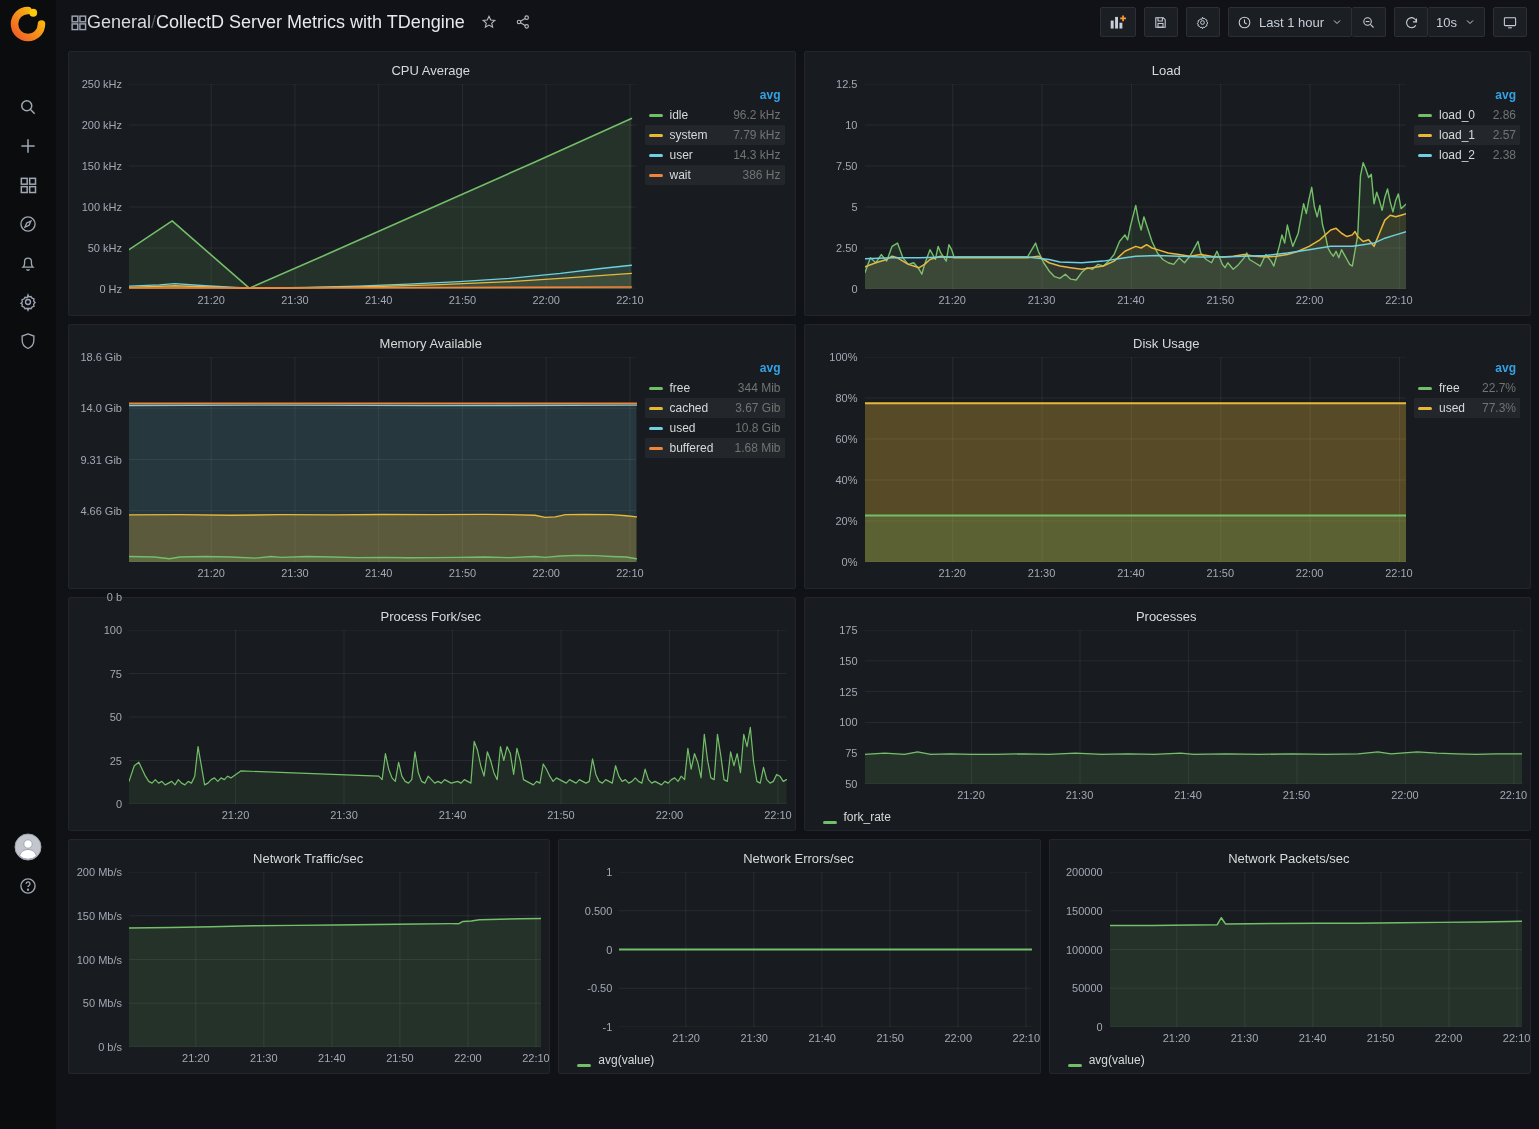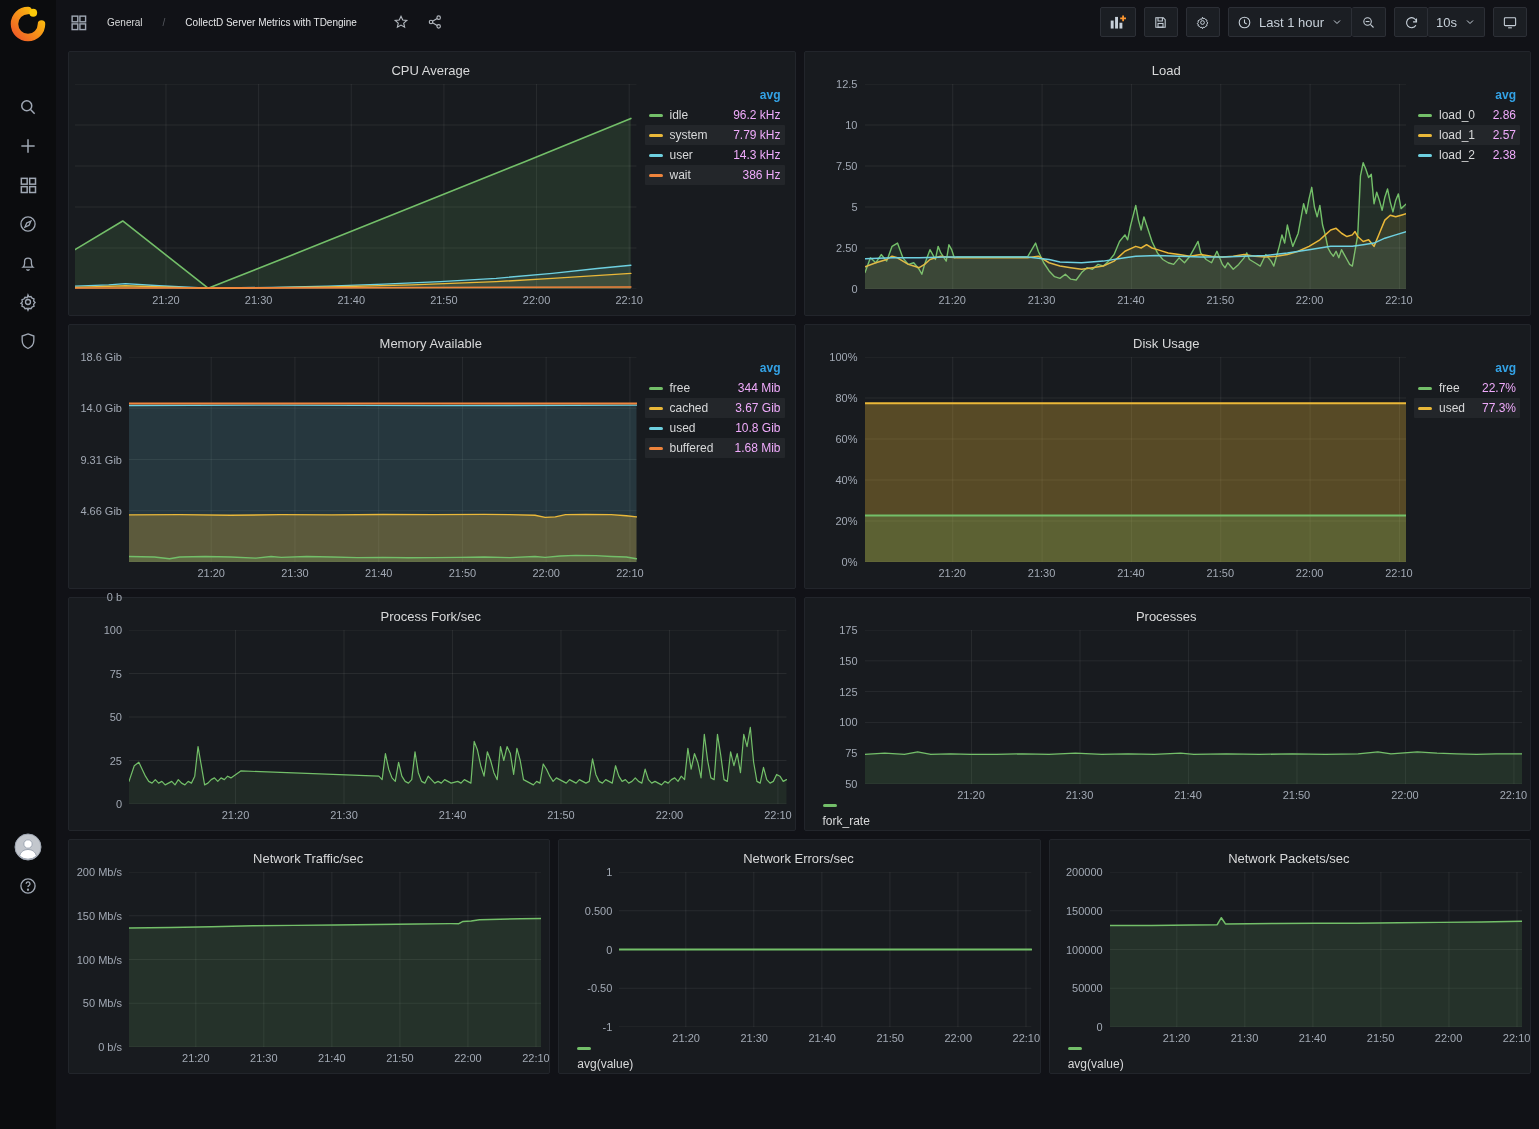--- a/index.html
+++ b/index.html
@@ -10,21 +10,21 @@
   
   .sidebar { position:fixed; left:0; top:0; width:56px; height:100%; background:#0b0c0e; z-index:10; }
   .side-item { position:absolute; left:0; width:56px; height:36px; display:flex; align-items:center; justify-content:center;
     color:#9fa7b3; cursor:pointer; }
   .side-item svg { stroke:#9fa7b3; }
   .logo { position:absolute; top:6px; left:10px; width:36px; height:36px; cursor:pointer; }
 
   
   .topnav { position:absolute; left:56px; top:0; right:0; height:44px; display:flex; align-items:center;
     padding:0 12px 0 14px; background:#111217; }
-  .crumb { display:flex; align-items:center; gap:20px; font-size:10px; }
+  .crumb { display:flex; align-items:center; gap:0; font-size:18px; }
   .crumb .grid-ic { color:#9fa7b3; display:flex; }
   .crumb-sep { color:#55585f; }
   .crumb-section { color:#d8d9da; cursor:pointer; }
   .crumb-title { color:#e7e8ea; }
   .crumb-actions { display:flex; gap:18px; margin-left:16px; color:#b4b9c0; }
   .crumb-actions span { cursor:pointer; display:flex; }
   .topnav-right { margin-left:auto; display:flex; gap:8px; align-items:center; }
   .tbtn { height:30px; min-width:34px; display:flex; align-items:center; justify-content:center; gap:7px;
     background:#1b1e23; border:1px solid #2c2f36; border-radius:2px; color:#c7d0d9; font-size:13px;
     padding:0 8px; cursor:pointer; }
@@ -59,22 +59,22 @@
   .chart-xaxis span { position:absolute; top:5px; transform:translateX(-50%); white-space:nowrap; }
 
   
   .legend-right { width:150px; padding:4px 2px 0 8px; font-size:12px; overflow:hidden; }
   .legend-right.narrow { width:116px; }
   .legend-head { text-align:right; color:#33a2e5; font-weight:700; margin:0 4px 3px 0; }
   .legend-row { display:flex; align-items:center; gap:7px; padding:3px 4px; border-radius:1px; cursor:pointer; }
   .legend-row.striped { background:rgba(255,255,255,0.05); }
   .dash { width:14px; height:3px; border-radius:2px; flex:none; }
   .lname { color:#d8d9da; flex:1; white-space:nowrap; }
-  .lval { color:#f0abfc; white-space:nowrap; }
-  .legend-bottom { height:20px; display:flex; align-items:flex-start; gap:7px; padding-left:12px; font-size:12px; color:#d8d9da;flex-direction:column; }
+  .lval { color:#737373; white-space:nowrap; }
+  .legend-bottom { height:20px; display:flex; align-items:flex-end; gap:7px; padding-left:12px; font-size:12px; color:#d8d9da; }
   .legend-bottom .dash { cursor:pointer; }
 </style>
 </head>
 <body>
 
 <nav class="sidebar">
   <div class="logo">
     <svg width="36" height="36" viewBox="0 0 24 24">
       <defs>
           <linearGradient id="lg" x1="0" y1="1" x2="1" y2="0">
@@ -260,20 +260,28 @@
       </button>
     </div>
   </div>
 
   <div class="grid">
 
     <section class="panel span3">
       <div class="panel-title">CPU Average</div>
       <div class="panel-content">
         <div class="chart">
+            <div class="chart-yaxis">
+              <span style="top: 0%;">250 kHz</span>
+              <span style="top: 20%;">200 kHz</span>
+              <span style="top: 40%;">150 kHz</span>
+              <span style="top: 60%;">100 kHz</span>
+              <span style="top: 80%;">50 kHz</span>
+              <span style="top: 100%;">0 Hz</span>
+            </div>
             <div class="chart-plotwrap">
               <div class="chart-plot">
                 <svg viewBox="0 0 100 100" preserveAspectRatio="none">
                   <line x1="0" y1="0" x2="100" y2="0" stroke="rgba(255,255,255,0.07)" stroke-width="1" vector-effect="non-scaling-stroke"></line>
                   <line x1="0" y1="19.999999999999996" x2="100" y2="19.999999999999996" stroke="rgba(255,255,255,0.07)" stroke-width="1" vector-effect="non-scaling-stroke"></line>
                   <line x1="0" y1="40" x2="100" y2="40" stroke="rgba(255,255,255,0.07)" stroke-width="1" vector-effect="non-scaling-stroke"></line>
                   <line x1="0" y1="60" x2="100" y2="60" stroke="rgba(255,255,255,0.07)" stroke-width="1" vector-effect="non-scaling-stroke"></line>
                   <line x1="0" y1="80" x2="100" y2="80" stroke="rgba(255,255,255,0.07)" stroke-width="1" vector-effect="non-scaling-stroke"></line>
                   <line x1="0" y1="100" x2="100" y2="100" stroke="rgba(255,255,255,0.07)" stroke-width="1" vector-effect="non-scaling-stroke"></line>
                   <line x1="16.2" y1="0" x2="16.2" y2="100" stroke="rgba(255,255,255,0.07)" stroke-width="1" vector-effect="non-scaling-stroke"></line>

